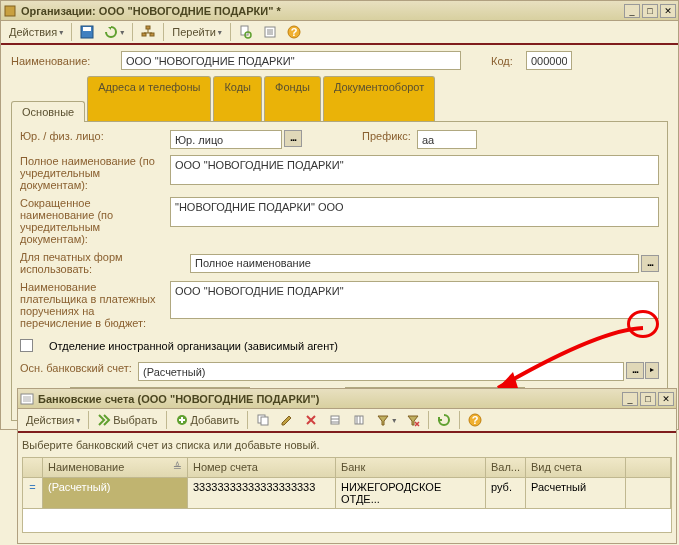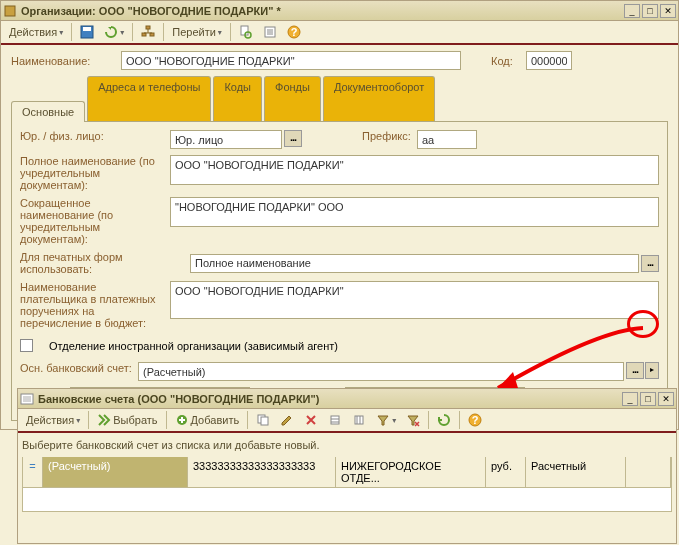--- a/index.html
+++ b/index.html
@@ -292,20 +292,32 @@
         <svg class="toolico" viewBox="0 0 14 14">
           <circle cx="7" cy="7" r="6" fill="#f0b030" stroke="#c08010"></circle>
           <text x="7" y="11" font-size="10" text-anchor="middle" fill="#fff" font-weight="bold">?</text>
         </svg>
       </span>
   </div>
 
   <div class="hint">Выберите банковский счет из списка или добавьте новый.</div>
 
   <div style="padding:0 4px">
+    <div class="grid-hdr">
+      <div class="col" style="width:20px"></div>
+      <div class="col" style="width:145px;display:flex;justify-content:space-between">
+          <span>Наименование</span>
+          <span style="color:#888">≜</span>
+        </div>
+      <div class="col" style="width:148px">Номер счета</div>
+      <div class="col" style="width:150px">Банк</div>
+      <div class="col" style="width:40px">Вал...</div>
+      <div class="col" style="width:100px">Вид счета</div>
+      <div class="col" style="flex:1"></div>
+    </div>
     <div class="grid-row">
       <div class="col" style="width:20px;text-align:center;color:#4080c0">=</div>
       <div class="col selected" style="width:145px;background:#c0b470;color:#fff">(Расчетный)</div>
       <div class="col" style="width:148px">33333333333333333333</div>
       <div class="col" style="width:150px">НИЖЕГОРОДСКОЕ ОТДЕ...</div>
       <div class="col" style="width:40px">руб.</div>
       <div class="col" style="width:100px">Расчетный</div>
       <div class="col" style="flex:1"></div>
     </div>
     <div class="grid-row" style="height:24px;background:#fff"></div>

